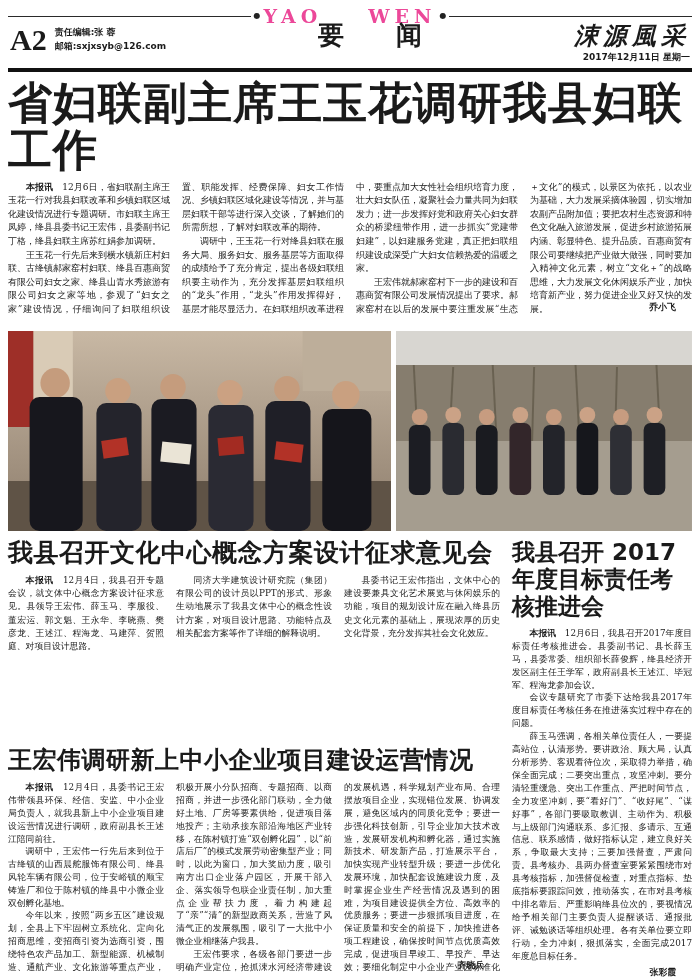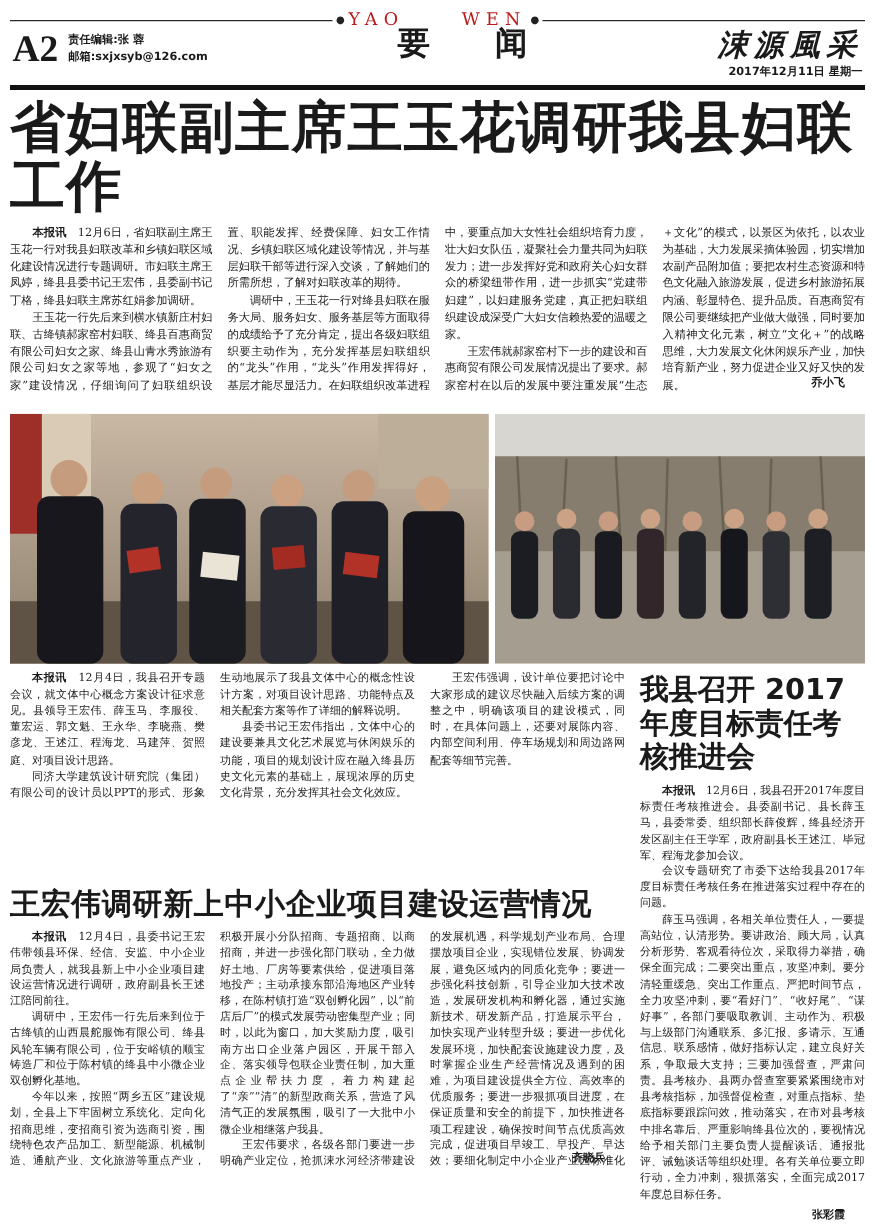--- a/index.html
+++ b/index.html
@@ -3,21 +3,21 @@
 <meta charset="utf-8">
 <style>
   html,body{margin:0;padding:0;background:#e8e8e8;}
   .page{position:relative;width:700px;height:980px;margin:0 auto;background:#ffffff;
         font-family:"DejaVu Serif",serif;color:#1a1a1a;overflow:hidden;box-sizing:border-box;
         padding:4px 8px 6px;}
   
   .toprule-row{display:flex;align-items:center;height:16px;margin-top:4px;}
   .hrule{flex:1;border-top:1.4px solid #2a2a2a;}
   .dot{font-size:8px;color:#222;margin:0 3px;line-height:1;}
-  .pinyin{font-size:14px;letter-spacing:5px;color:#b91c1c;font-family:"DejaVu Serif",serif;}
+  .pinyin{font-size:19px;letter-spacing:5px;color:#ec4899;font-family:"DejaVu Serif",serif;font-weight:bold;}
   .pinyin-gap{width:46px;}
   .header-row{display:flex;justify-content:space-between;align-items:flex-start;padding:1px 2px 3px;}
   .hdr-left{display:flex;align-items:center;gap:8px;}
   .page-num{font-family:Liberation Serif, serif;font-weight:900;font-size:30px;line-height:1;}
   .editor-box{font-size:9px;font-weight:700;line-height:1.55;font-family:"DejaVu Sans",sans-serif;}
   .hdr-center{text-align:center;margin-top:-4px;}
   .section-title{font-size:26px;font-weight:700;line-height:1.1;}
   .hdr-right{text-align:right;margin-top:-2px;}
   .paper-name{font-size:24px;font-weight:700;font-style:italic;letter-spacing:5px;line-height:1.1;}
   .date-line{font-size:9px;font-weight:700;margin-top:2px;font-family:"DejaVu Sans",sans-serif;text-align:right;}
@@ -164,25 +164,25 @@
             <rect x="251" y="92" width="22" height="72" rx="7" fill="#1e1f25"></rect>
         </g>
       </svg>
     </div>
   </div>
 
   <div class="bottom">
 
     <div class="bottom-left">
 
+      <h2 class="art2-headline">我县召开文化中心概念方案设计征求意见会</h2>
       <div class="body-cols art2-body">
         <p><span class="lede-label">本报讯</span>　<span>12月4日，我县召开专题会议，就文体中心概念方案设计征求意见。县领导王宏伟、薛玉马、李服役、董宏运、郭文魁、王永华、李晓燕、樊彦龙、王述江、程海龙、马建萍、贺照庭、对项目设计思路。</span></p>
         <p>同济大学建筑设计研究院（集团）有限公司的设计员以PPT的形式、形象生动地展示了我县文体中心的概念性设计方案，对项目设计思路、功能特点及相关配套方案等作了详细的解释说明。</p>
         <p>县委书记王宏伟指出，文体中心的建设要兼具文化艺术展览与休闲娱乐的功能，项目的规划设计应在融入绛县历史文化元素的基础上，展现浓厚的历史文化背景，充分发挥其社会文化效应。</p>
-        <p>王宏伟强调，设计单位要把讨论中大家形成的建议尽快融入后续方案的调整之中，明确该项目的建设模式，同时，在具体问题上，还要对展陈内容、内部空间利用、停车场规划和周边路网配套等细节完善。</p>
       </div>
 
       <h2 class="art4-headline">王宏伟调研新上中小企业项目建设运营情况</h2>
       <div class="body-cols art4-body">
         <p><span class="lede-label">本报讯</span>　<span>12月4日，县委书记王宏伟带领县环保、经信、安监、中小企业局负责人，就我县新上中小企业项目建设运营情况进行调研，政府副县长王述江陪同前往。</span></p>
         <p>调研中，王宏伟一行先后来到位于古绛镇的山西晨舵服饰有限公司、绛县风轮车辆有限公司，位于安峪镇的顺宝铸造厂和位于陈村镇的绛县中小微企业双创孵化基地。</p>
         <p>今年以来，按照“两乡五区”建设规划，全县上下牢固树立系统化、定向化招商思维，变招商引资为选商引资，围绕特色农产品加工、新型能源、机械制造、通航产业、文化旅游等重点产业，积极开展小分队招商、专题招商、以商招商，并进一步强化部门联动，全力做好土地、厂房等要素供给，促进项目落地投产；主动承接东部沿海地区产业转移，在陈村镇打造“双创孵化园”，以“前店后厂”的模式发展劳动密集型产业；同时，以此为窗口，加大奖励力度，吸引南方出口企业落户园区，开展干部入企、落实领导包联企业责任制，加大重点企业帮扶力度，着力构建起了“亲”“清”的新型政商关系，营造了风清气正的发展氛围，吸引了一大批中小微企业相继落户我县。</p>
         <p>王宏伟要求，各级各部门要进一步明确产业定位，抢抓涑水河经济带建设的发展机遇，科学规划产业布局、合理摆放项目企业，实现错位发展、协调发展，避免区域内的同质化竞争；要进一步强化科技创新，引导企业加大技术改造，发展研发机构和孵化器，通过实施新技术、研发新产品，打造展示平台，加快实现产业转型升级；要进一步优化发展环境，加快配套设施建设力度，及时掌握企业生产经营情况及遇到的困难，为项目建设提供全方位、高效率的优质服务；要进一步狠抓项目进度，在保证质量和安全的前提下，加快推进各项工程建设，确保按时间节点优质高效完成，促进项目早竣工、早投产、早达效；要细化制定中小企业产业园标准化厂房租金征管办法和公租房入驻管理办法，对企业入园标准、入园程序、服务管理、退出机制，产业定位、机构设置、优惠政策兑现规做出明确规定，发挥好孵化企业平台的作用，保障中小企业产业园健康、协调、可持续发展。</p>
 
         <div class="byline">齐晓兵</div>

